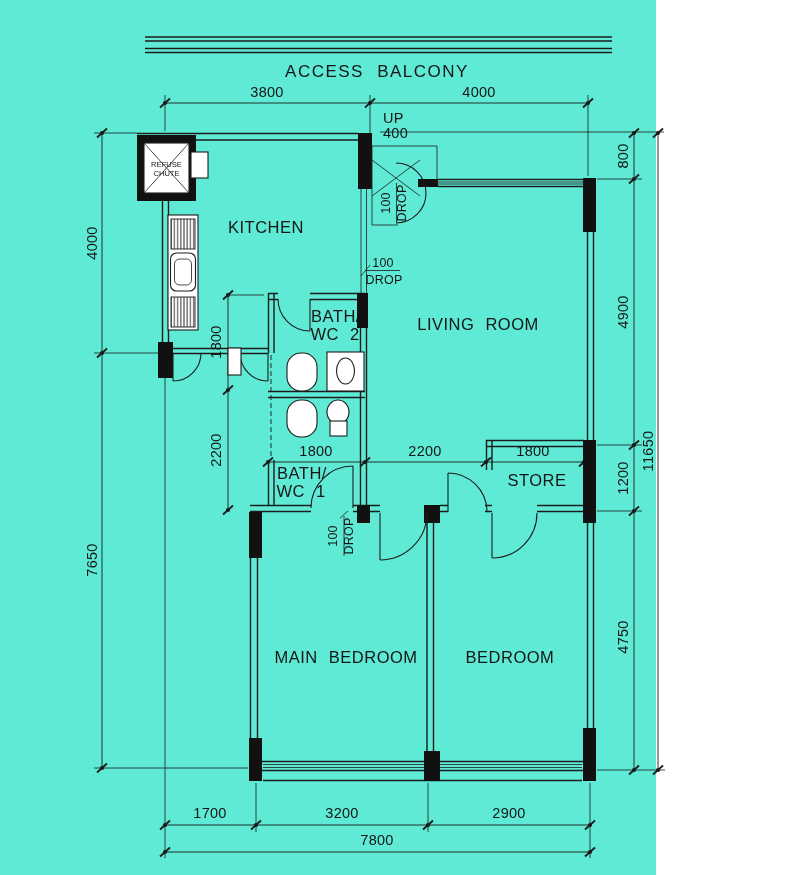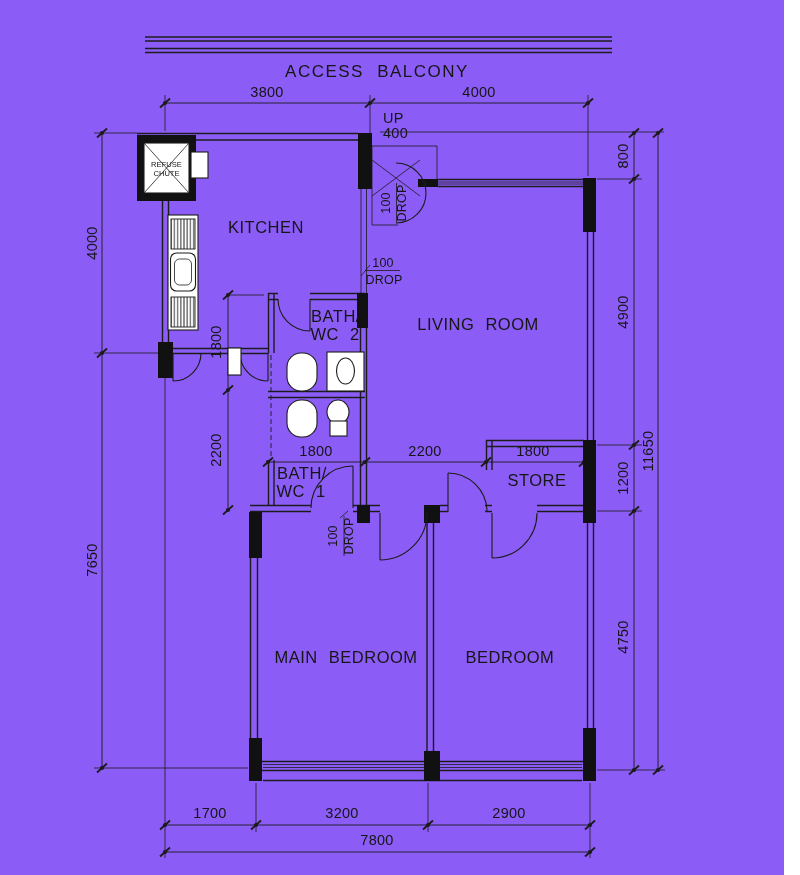--- a/index.html
+++ b/index.html
@@ -1,16 +1,16 @@
 <!DOCTYPE html>
 <html><head>
 <meta charset="utf-8">
 <style>
   html,body{margin:0;padding:0;background:#ffffff;}
-  .page{width:784px;height:875px;position:relative;background:#8b5cf6;}
+  .page{width:656px;height:875px;position:relative;background:#5eead4;}
   svg{display:block;}
   
   .wl  {stroke:#1c1c1c;stroke-width:1.4;fill:none;}
   .wlt {stroke:#1c1c1c;stroke-width:0.8;fill:none;}
   .dsh {stroke:#1c1c1c;stroke-width:0.9;fill:none;stroke-dasharray:5 3;}
   .dim {stroke:#1c1c1c;stroke-width:0.9;fill:none;}
   .wit {stroke:#1c1c1c;stroke-width:0.8;fill:none;}
   .dr  {stroke:#1c1c1c;stroke-width:1.1;fill:none;}
   .fx  {stroke:#1c1c1c;stroke-width:1.1;fill:#ffffff;}
   .blk {fill:#111111;stroke:none;}

